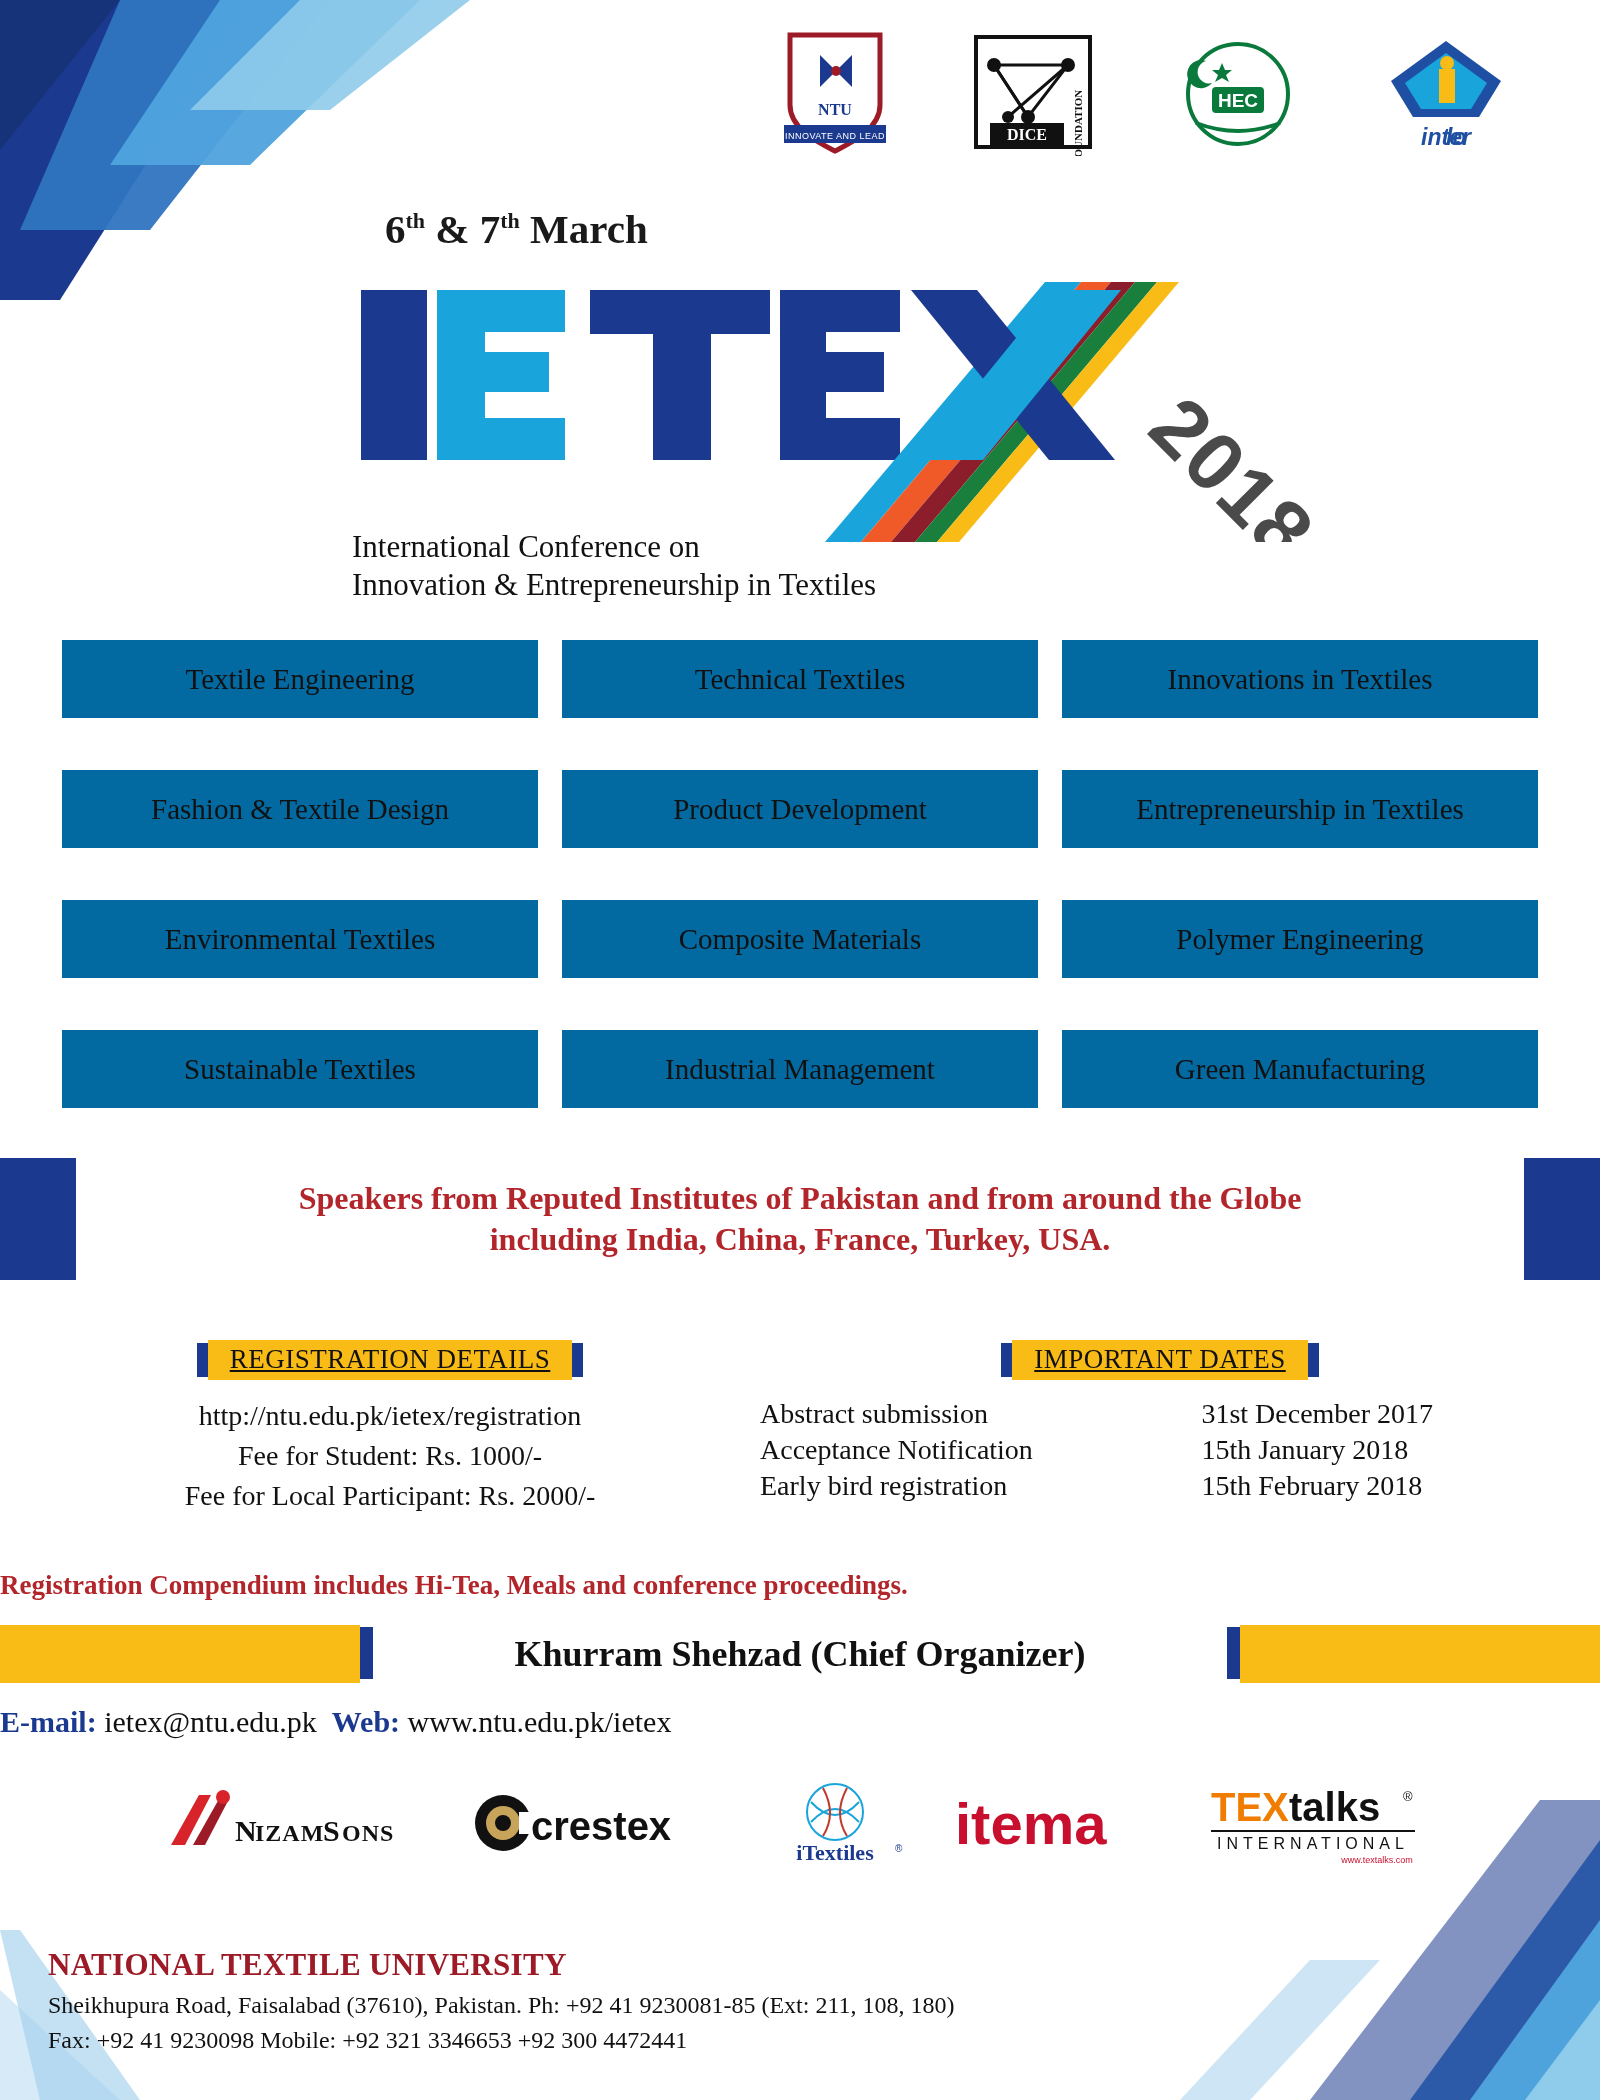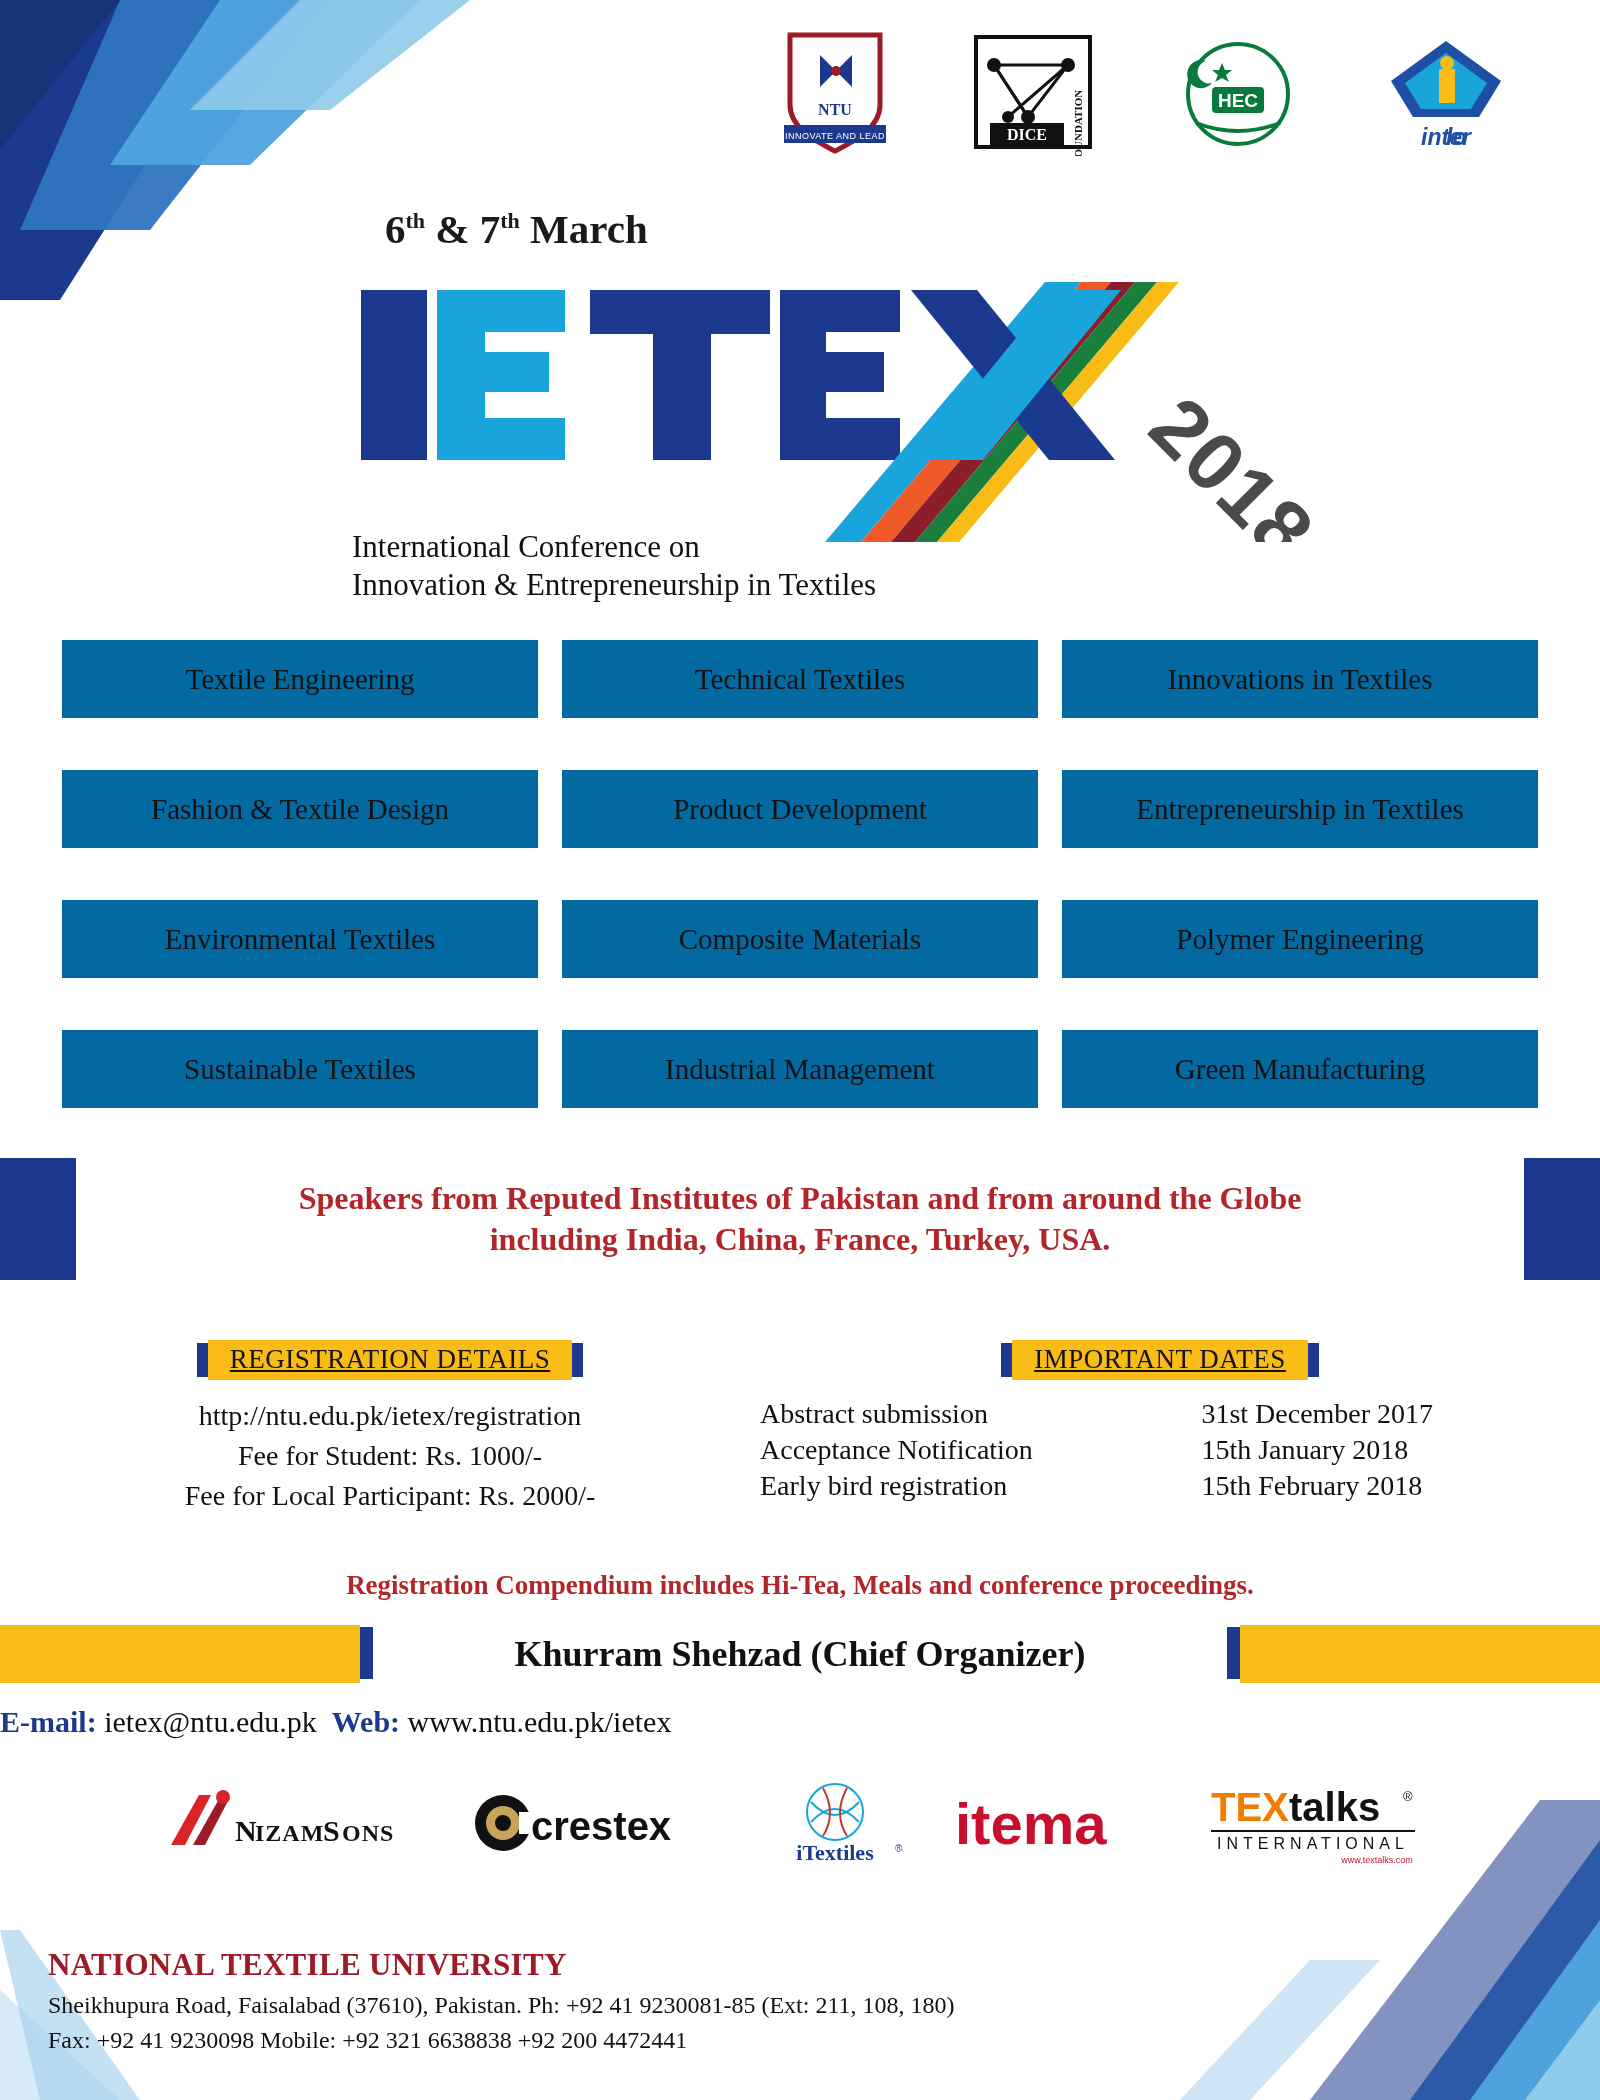--- a/index.html
+++ b/index.html
@@ -87,21 +87,21 @@
   .col-left { position: absolute; top: 1340px; left: 60px; width: 660px; text-align: center; }
   .col-right { position: absolute; top: 1340px; left: 760px; width: 800px; }
 
   .reg-lines { margin-top: 16px; font-size: 28px; line-height: 1.42; color: #111; }
 
   .dates-table { margin-top: 16px; width: 100%; border-collapse: collapse; }
   .dates-table td { font-size: 28px; color: #111; padding: 2px 0; vertical-align: top; }
   .dates-table td.val { text-align: left; padding-left: 42px; white-space: nowrap; }
 
   .compendium {
-    position: absolute; top: 1570px; left: 0; width: 1600px; text-align: center;
+    position: absolute; top: 1570px; left: 0; width: 1600px; text-align: left;
     color: #b2252a; font-weight: 700; font-size: 27px;
   }
 
   
   .org-band { position: absolute; top: 1625px; left: 0; width: 1600px; height: 58px; }
   .org-band .y-l { position: absolute; left: 0; top: 0; width: 360px; height: 100%; background: #f9bb16; }
   .org-band .y-r { position: absolute; right: 0; top: 0; width: 360px; height: 100%; background: #f9bb16; }
   .org-band .b-l { position: absolute; left: 360px; top: 2px; width: 13px; height: 52px; background: #1b3a8f; }
   .org-band .b-r { position: absolute; right: 360px; top: 2px; width: 13px; height: 52px; background: #1b3a8f; }
   .org-band .org-name {
@@ -398,15 +398,15 @@
       <text x="106" y="72" text-anchor="middle" font-family="Liberation Sans, sans-serif" font-size="16" fill="#111" letter-spacing="5">INTERNATIONAL</text>
       <text x="170" y="86" text-anchor="middle" font-family="Liberation Sans, sans-serif" font-size="9" fill="#c8102e">www.textalks.com</text>
     </svg>
   </div>
 </div>
 
 <div class="footer">
   <div class="uni">NATIONAL TEXTILE UNIVERSITY</div>
   <div class="addr">
     <div>Sheikhupura Road, Faisalabad (37610), Pakistan. Ph: +92 41 9230081-85 (Ext: 211, 108, 180)</div>
-    <div>Fax: +92 41 9230098 Mobile: +92 321 6638838 +92 200 4472441</div>
+    <div>Fax: +92 41 9230098 Mobile: +92 321 3346653 +92 300 4472441</div>
   </div>
 </div>
 
 </body></html>

